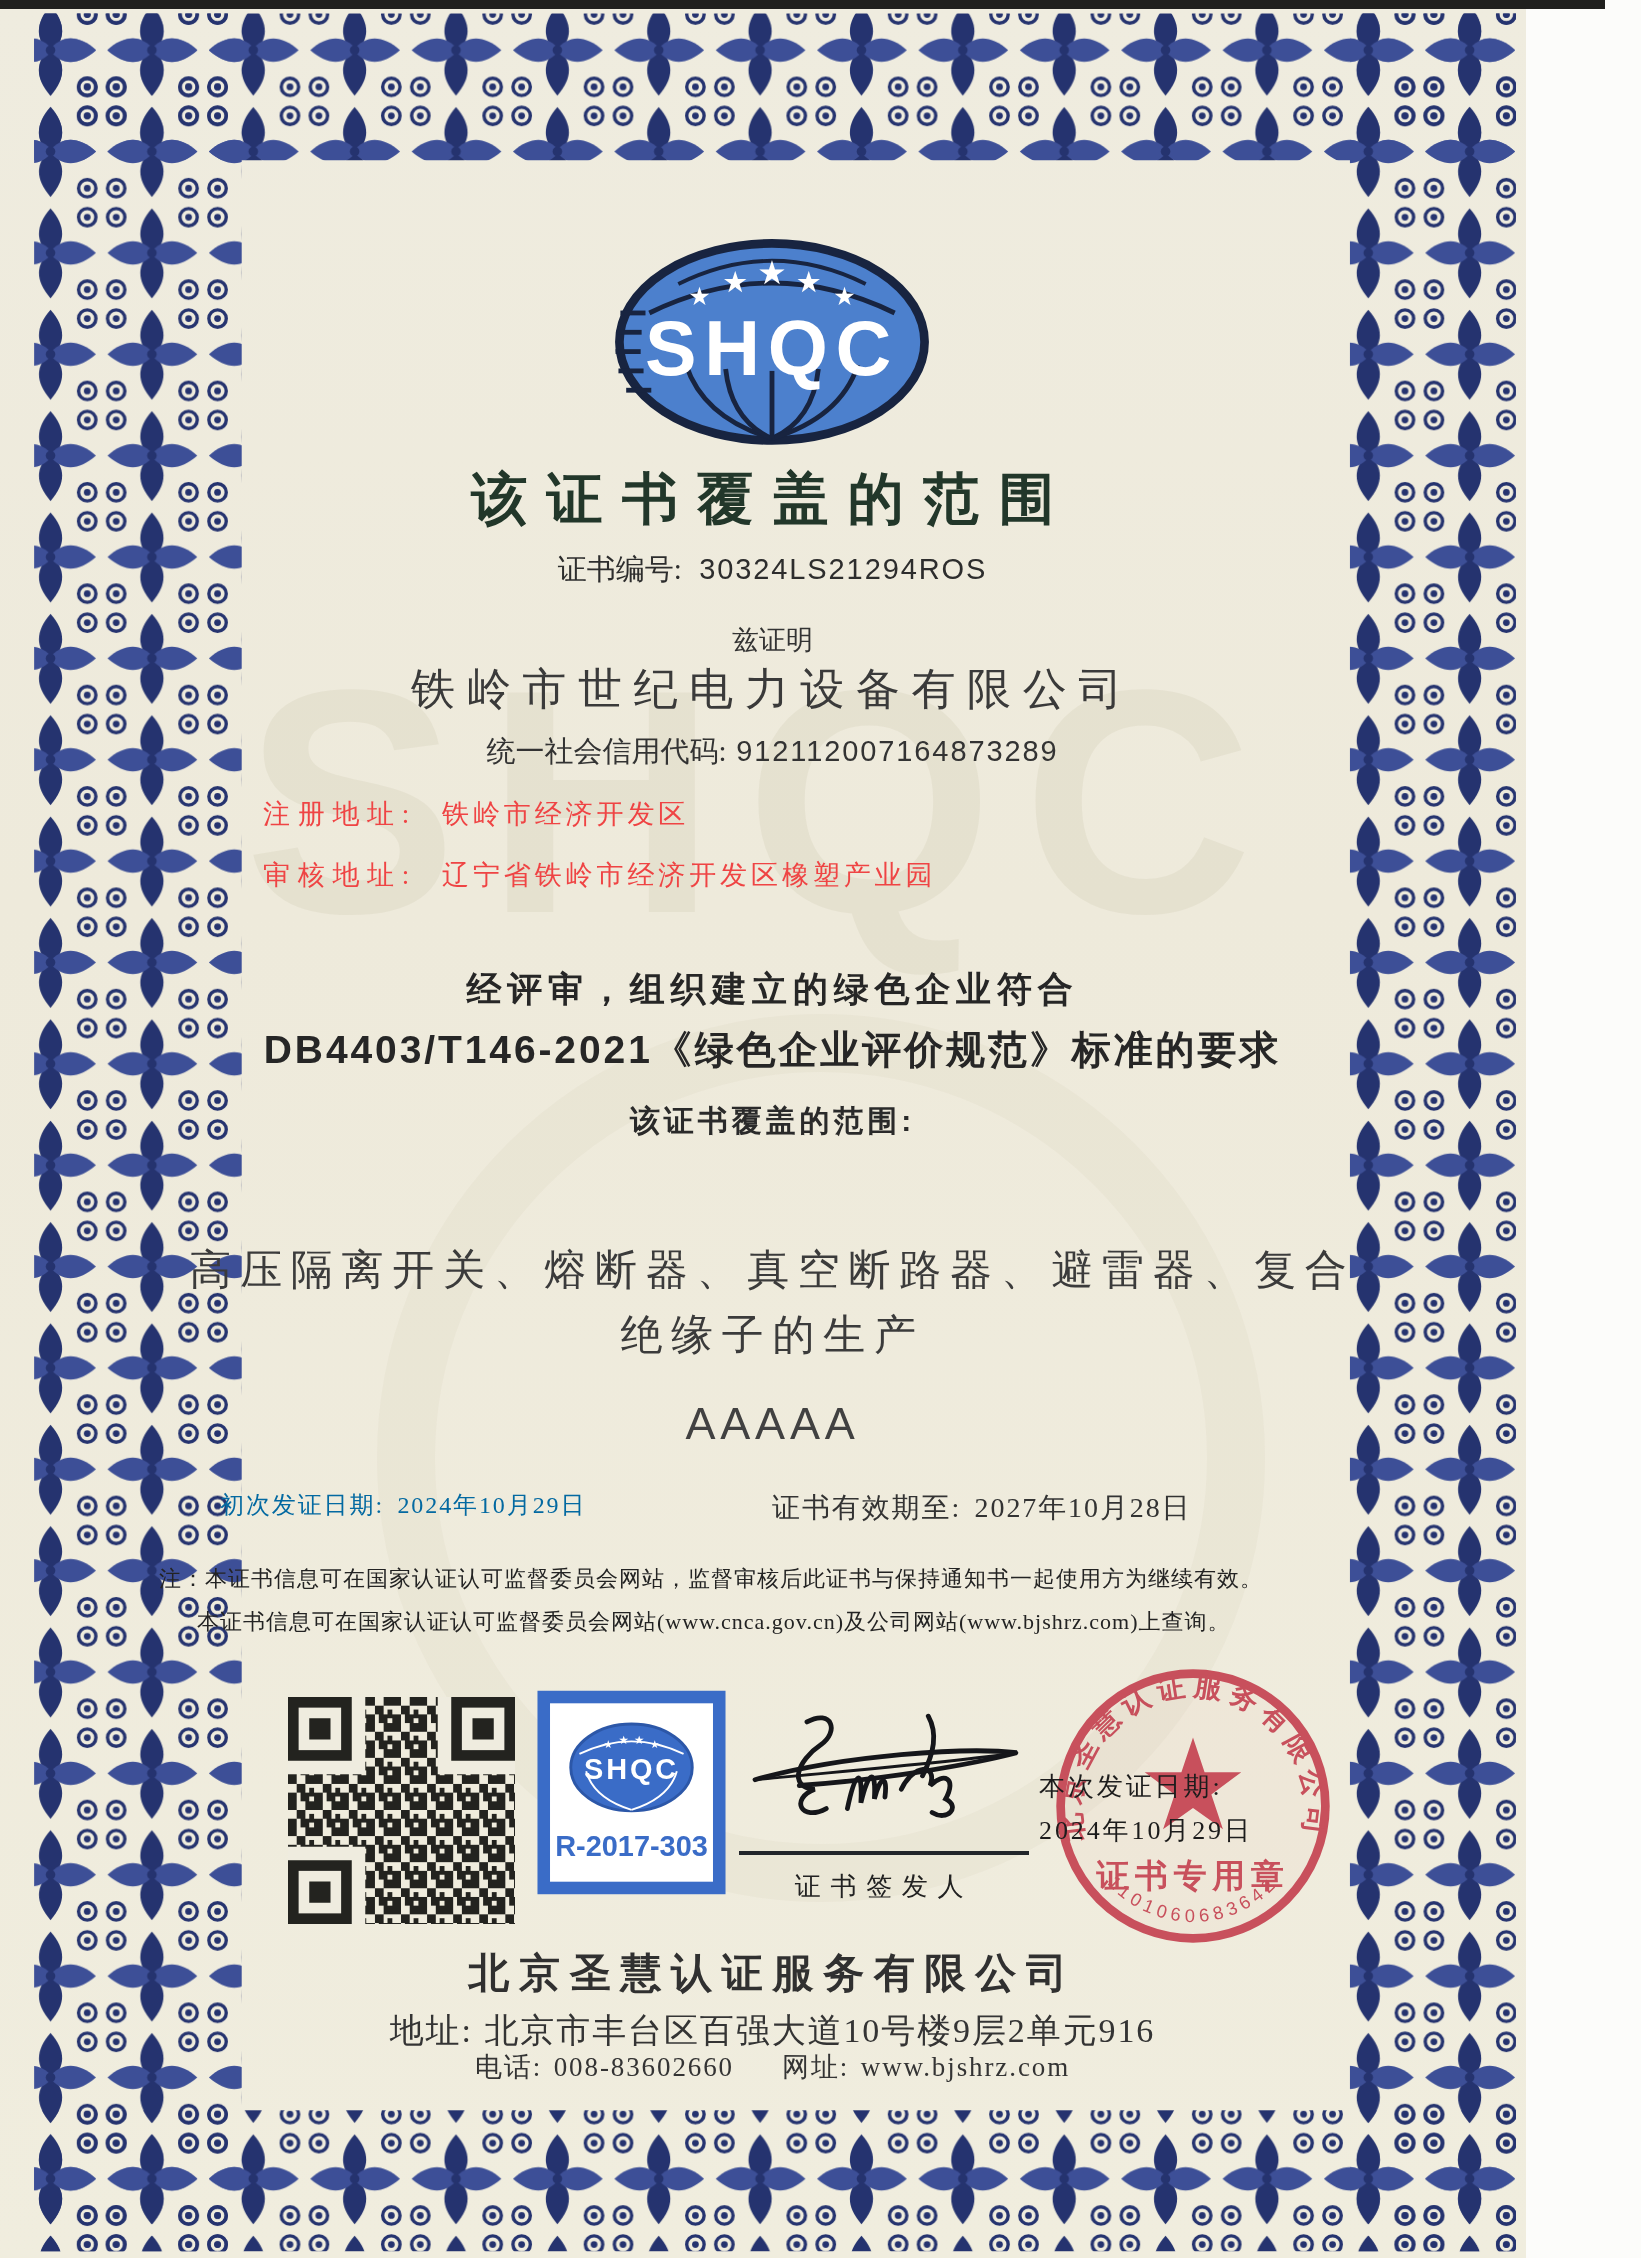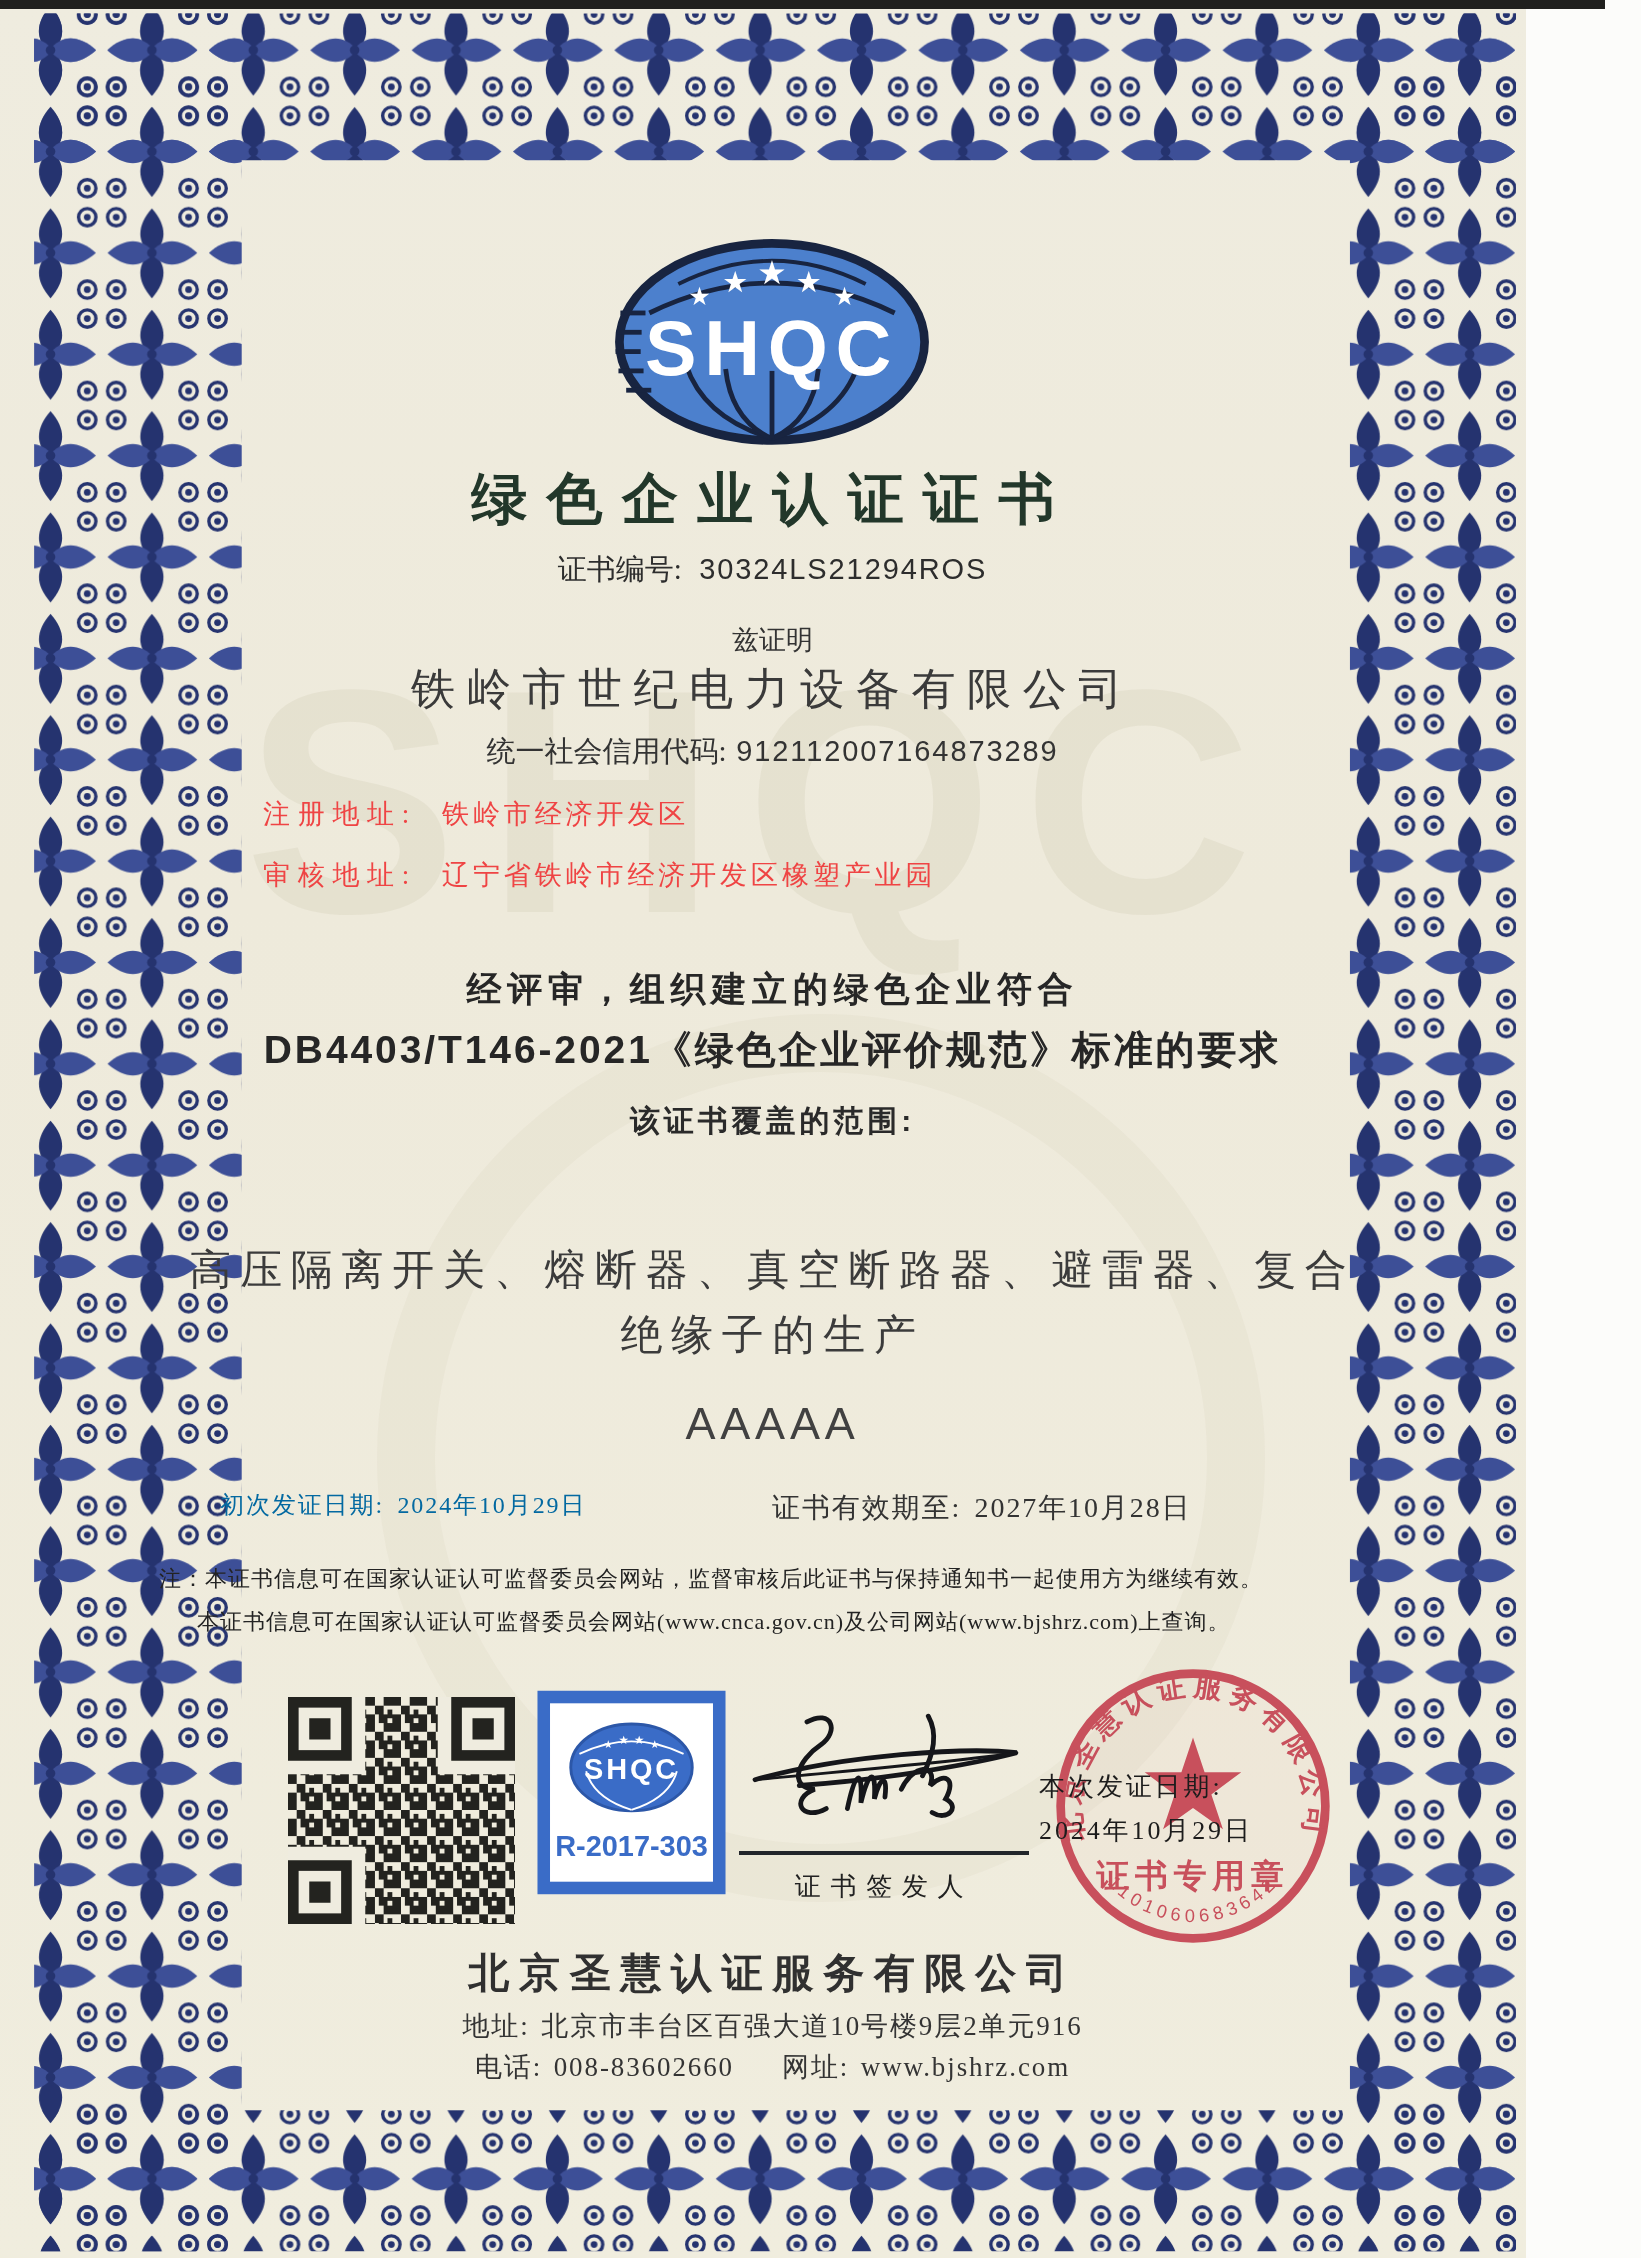--- a/index.html
+++ b/index.html
@@ -63,21 +63,21 @@
   .badge{position:absolute;left:537px;top:1690px;z-index:3;}
   .sigblock{position:absolute;left:739px;top:1695px;width:290px;z-index:3;}
   .sigline{position:absolute;left:0;top:156px;width:290px;height:3.9px;background:#22262b;}
   .siglabel{position:absolute;left:0;top:174px;width:290px;text-align:center;font-size:26px;
     color:#222;letter-spacing:9.7px;}
   .seal{position:absolute;left:1050px;top:1663px;z-index:2;opacity:0.9;}
   .sealdate{position:absolute;left:1039px;top:1765px;z-index:4;font-size:26px;color:#1c1c1c;
     letter-spacing:2.9px;line-height:44px;}
   .issuer{top:1946px;font-size:41px;font-weight:bold;color:#303030;letter-spacing:9.7px;
     font-family:"Liberation Sans",sans-serif;}
-  .iaddr{top:2008px;font-size:27px;color:#343434;letter-spacing:1.9px;}
+  .iaddr{top:2008px;font-size:34px;color:#343434;letter-spacing:1.9px;}
   .iphone{top:2049px;font-size:27px;color:#343434;letter-spacing:1.9px;}
   .gap{display:inline-block;width:48px;}
   .lblgap{margin-right:11.6px;}
 </style>
 </head>
 <body>
 
 <div class="paper"></div>
 <div class="scan-strip"></div>
 <div class="top-edge"></div>
@@ -136,21 +136,21 @@
   <g fill="#ffffff" font-family="'DejaVu Sans',sans-serif" text-anchor="middle">
     <text x="100" y="84" font-size="26">★</text>
     <text x="137" y="70" font-size="30">★</text>
     <text x="175" y="62" font-size="34">★</text>
     <text x="213" y="70" font-size="30">★</text>
     <text x="250" y="84" font-size="26">★</text>
   </g>
   <text x="175" y="156" font-size="80" font-weight="bold" letter-spacing="8" fill="#ffffff" text-anchor="middle" font-family="'Liberation Sans',sans-serif">SHQC</text>
 </svg>
 
-<div class="blk center title">绿色企业认证证书</div>
+<div class="blk center title">该证书覆盖的范围</div>
 
 <div class="blk center certno">
   <span>证书编号:</span><span class="val">30324LS21294ROS</span>
 </div>
 
 <div class="blk center certify">兹证明</div>
 
 <div class="blk center company">铁岭市世纪电力设备有限公司</div>
 
 <div class="blk center credit">

